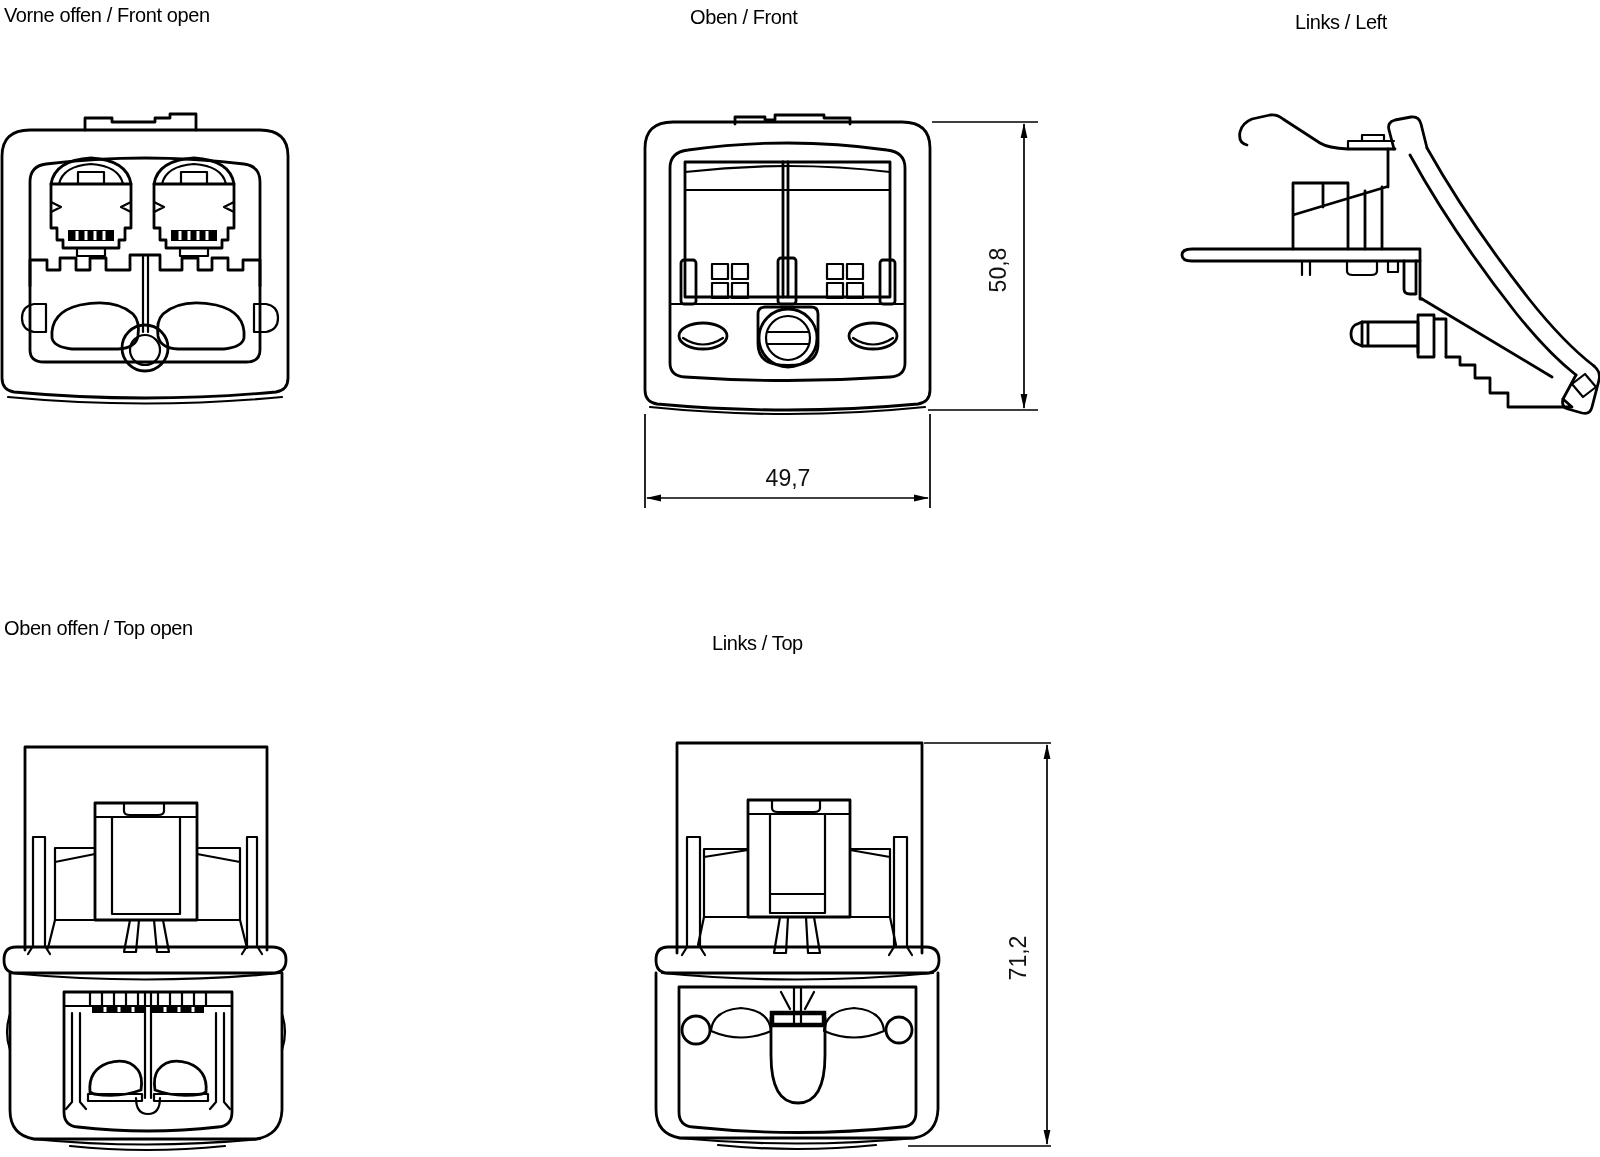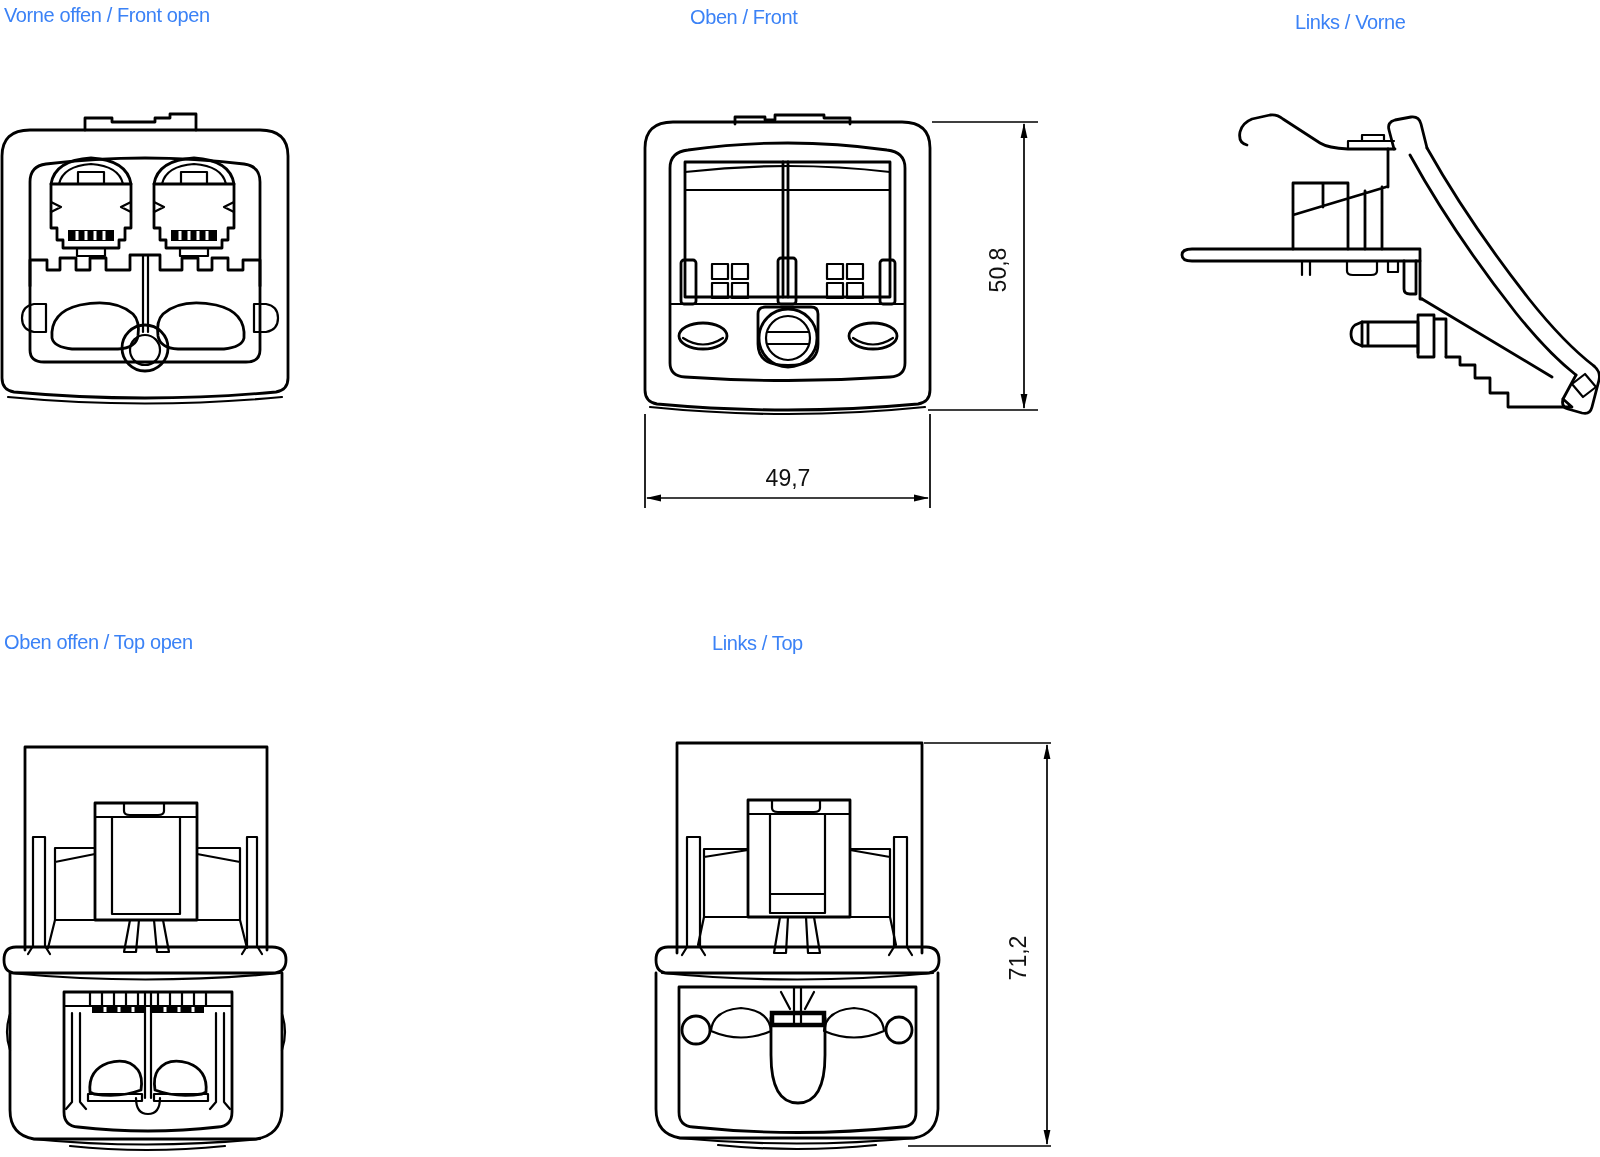--- a/index.html
+++ b/index.html
@@ -1,37 +1,37 @@
 <!DOCTYPE html>
 <html><head>
 <meta charset="utf-8">
 <style>
   html,body{margin:0;padding:0;background:#fff;}
   #canvas{position:relative;width:1600px;height:1157px;background:#fff;overflow:hidden;
           font-family:"Liberation Sans",sans-serif;}
-  .view-title{position:absolute;font-size:20px;color:#3b82f6;letter-spacing:-0.4px;white-space:nowrap;}
+  .view-title{position:absolute;font-size:20px;color:#000000;letter-spacing:-0.4px;white-space:nowrap;}
   .view{position:absolute;}
   svg{overflow:visible;display:block;}
   .ln{fill:none;stroke:#000;stroke-width:2.8;stroke-linejoin:round;stroke-linecap:round;}
   .fn{fill:none;stroke:#000;stroke-width:2.2;stroke-linejoin:round;stroke-linecap:round;}
   .dim{fill:none;stroke:#000;stroke-width:1.7;}
   .arr{fill:#000;stroke:none;}
   .blk{fill:#000;stroke:none;}
   .wht{stroke:#fff;stroke-width:3;}
   .dimtext{font-family:"Liberation Sans",sans-serif;font-size:23px;fill:#111;}
 </style>
 </head>
 <body>
 
 <div id="canvas">
 
   <div class="view-title" style="left:4px;top:4px">Vorne offen / Front open</div>
   <div class="view-title" style="left:690px;top:6px">Oben / Front</div>
-  <div class="view-title" style="left:1295px;top:11px">Links / Vorne</div>
-  <div class="view-title" style="left:4px;top:631px">Oben offen / Top open</div>
+  <div class="view-title" style="left:1295px;top:11px">Links / Left</div>
+  <div class="view-title" style="left:4px;top:617px">Oben offen / Top open</div>
   <div class="view-title" style="left:712px;top:632px">Links / Top</div>
 
   <div class="view" style="left:0;top:110px">
   <svg width="300" height="312" viewBox="0 0 300 312">
     <g>
       <path class="ln" d="M85,20 L85,8 L112,8 L112,12 L155,12 L155,8 L170,8 L170,4 L196,4 L196,20"></path>
       <path class="ln" d="M2,268 L2,46 Q2,20 30,20 L260,20 Q288,20 288,46 L288,268 Q288,280 276,282 Q145,294 14,282 Q2,280 2,268 Z"></path>
       <path class="fn" d="M8,287 Q145,300 282,287"></path>
       <path class="ln" d="M30,240 L30,72 Q30,56 46,54 Q145,42 244,54 Q260,56 260,72 L260,240 Q260,252 246,252 L44,252 Q30,252 30,240 Z"></path>
     </g>

